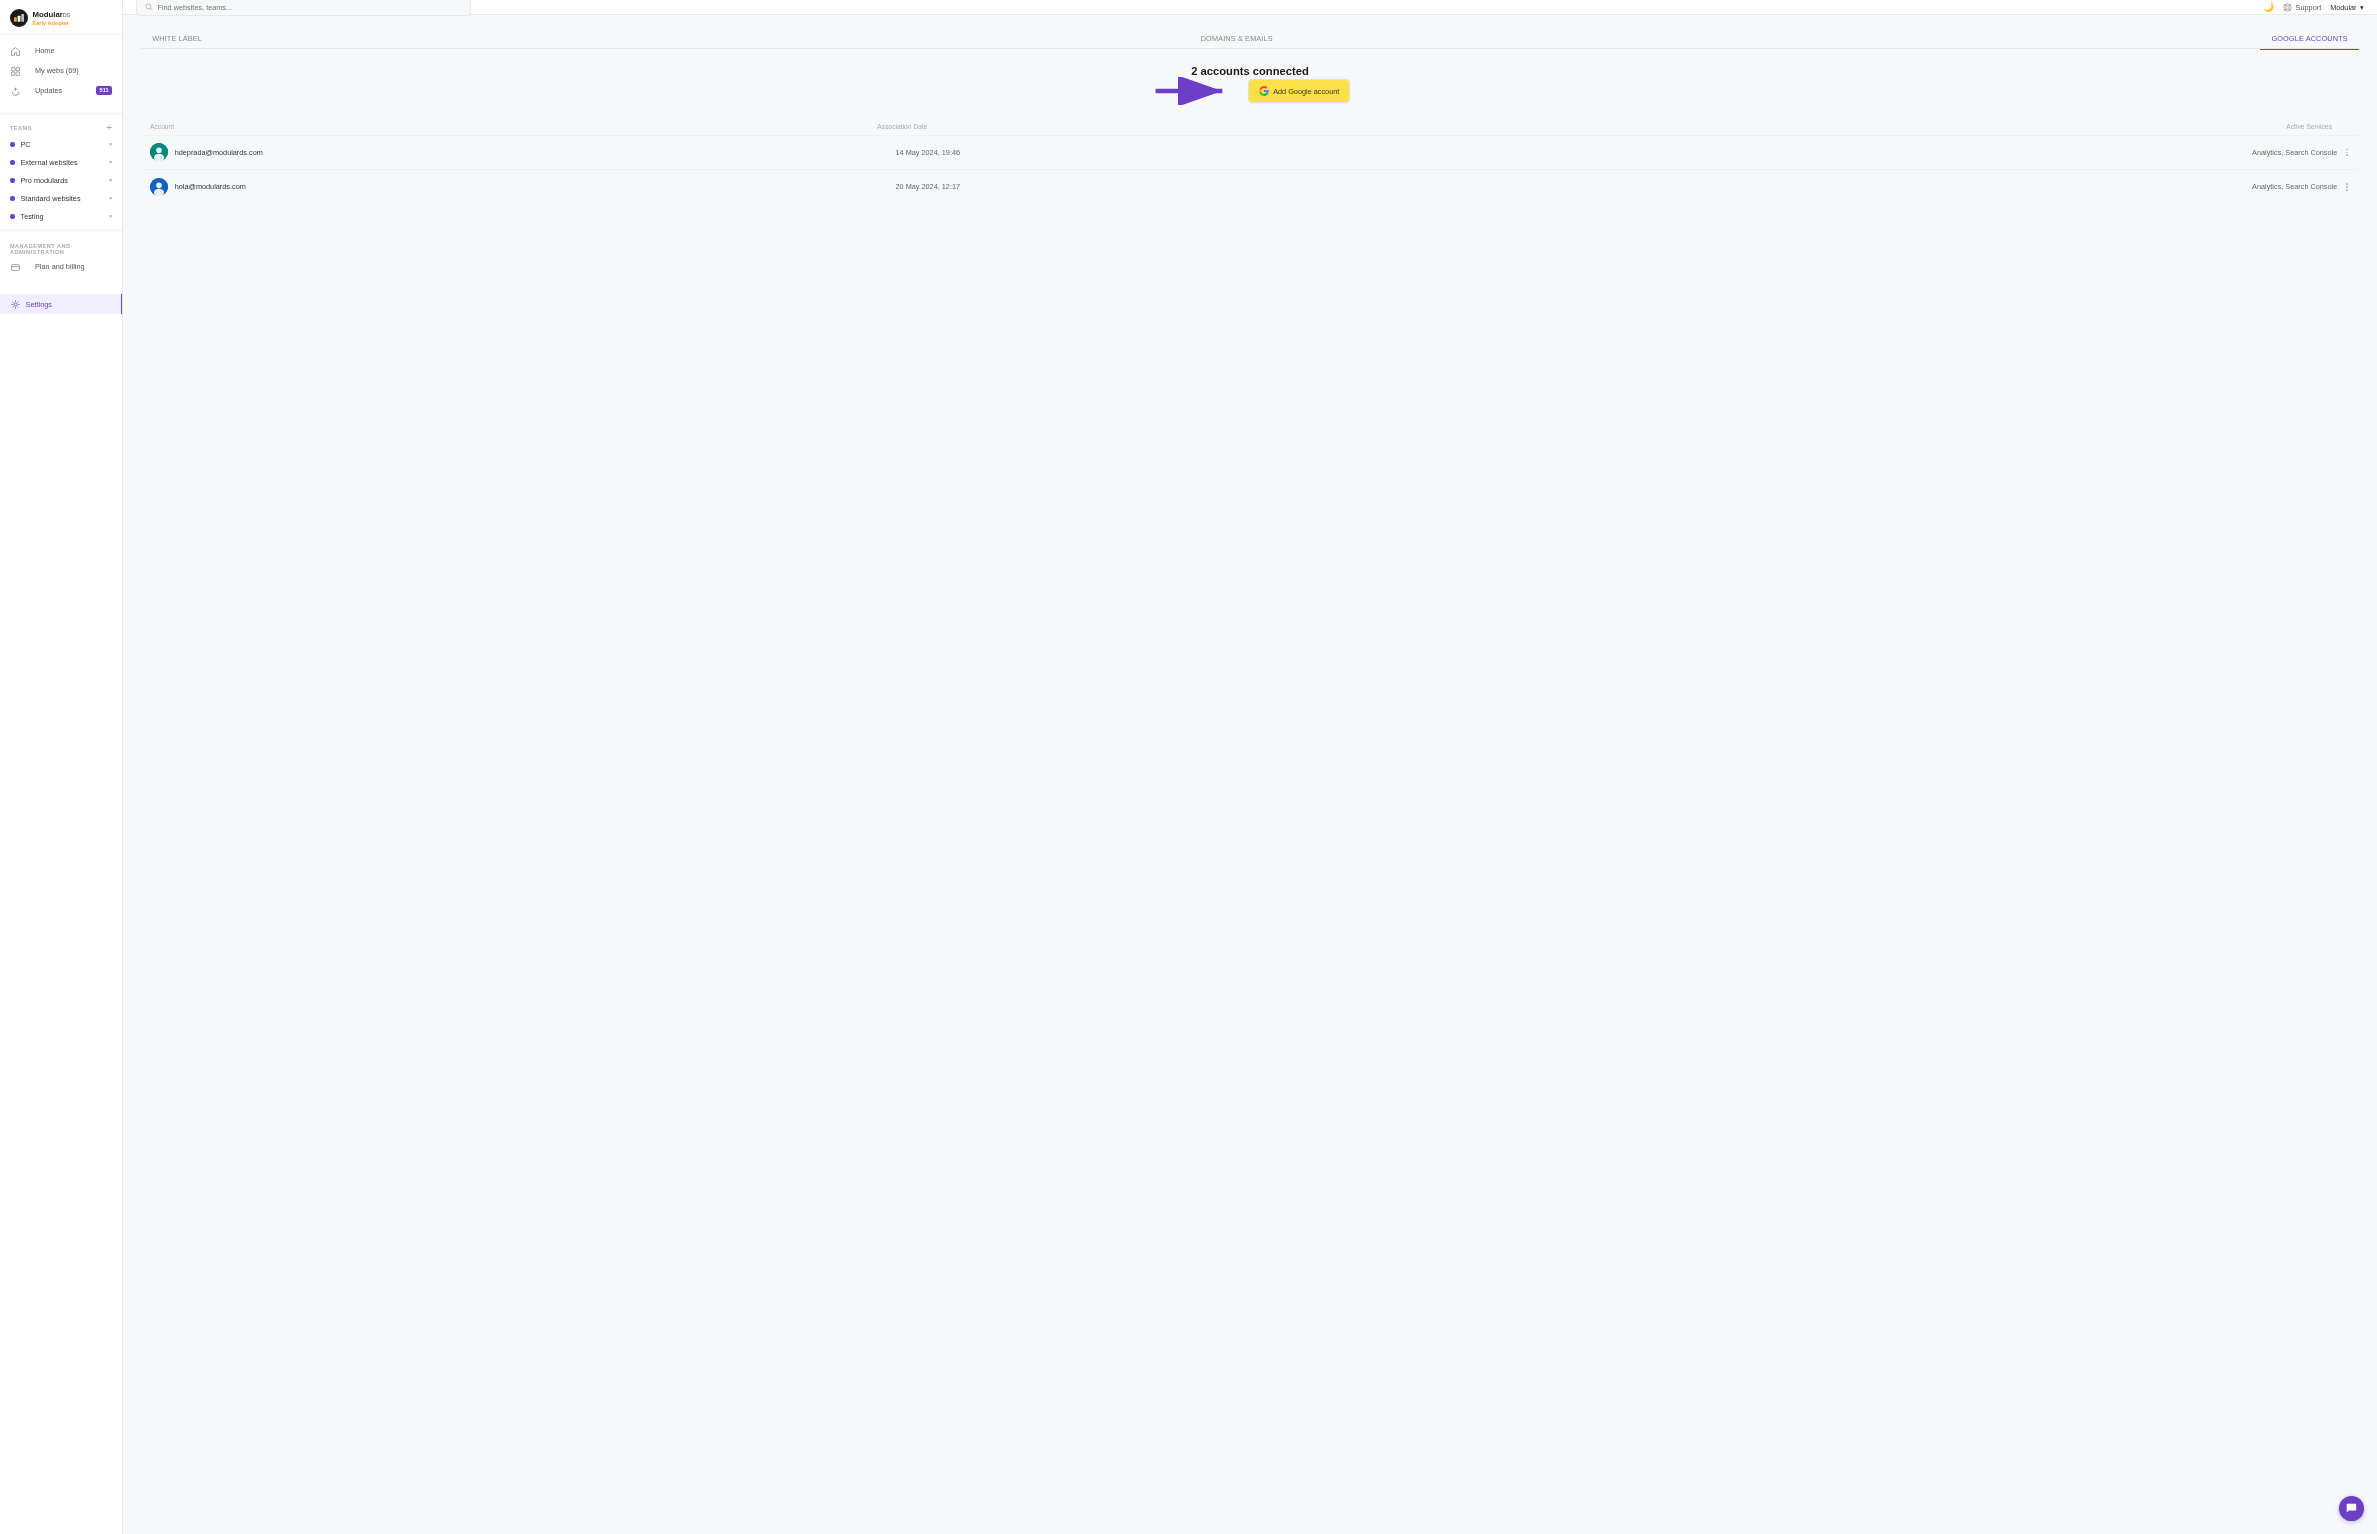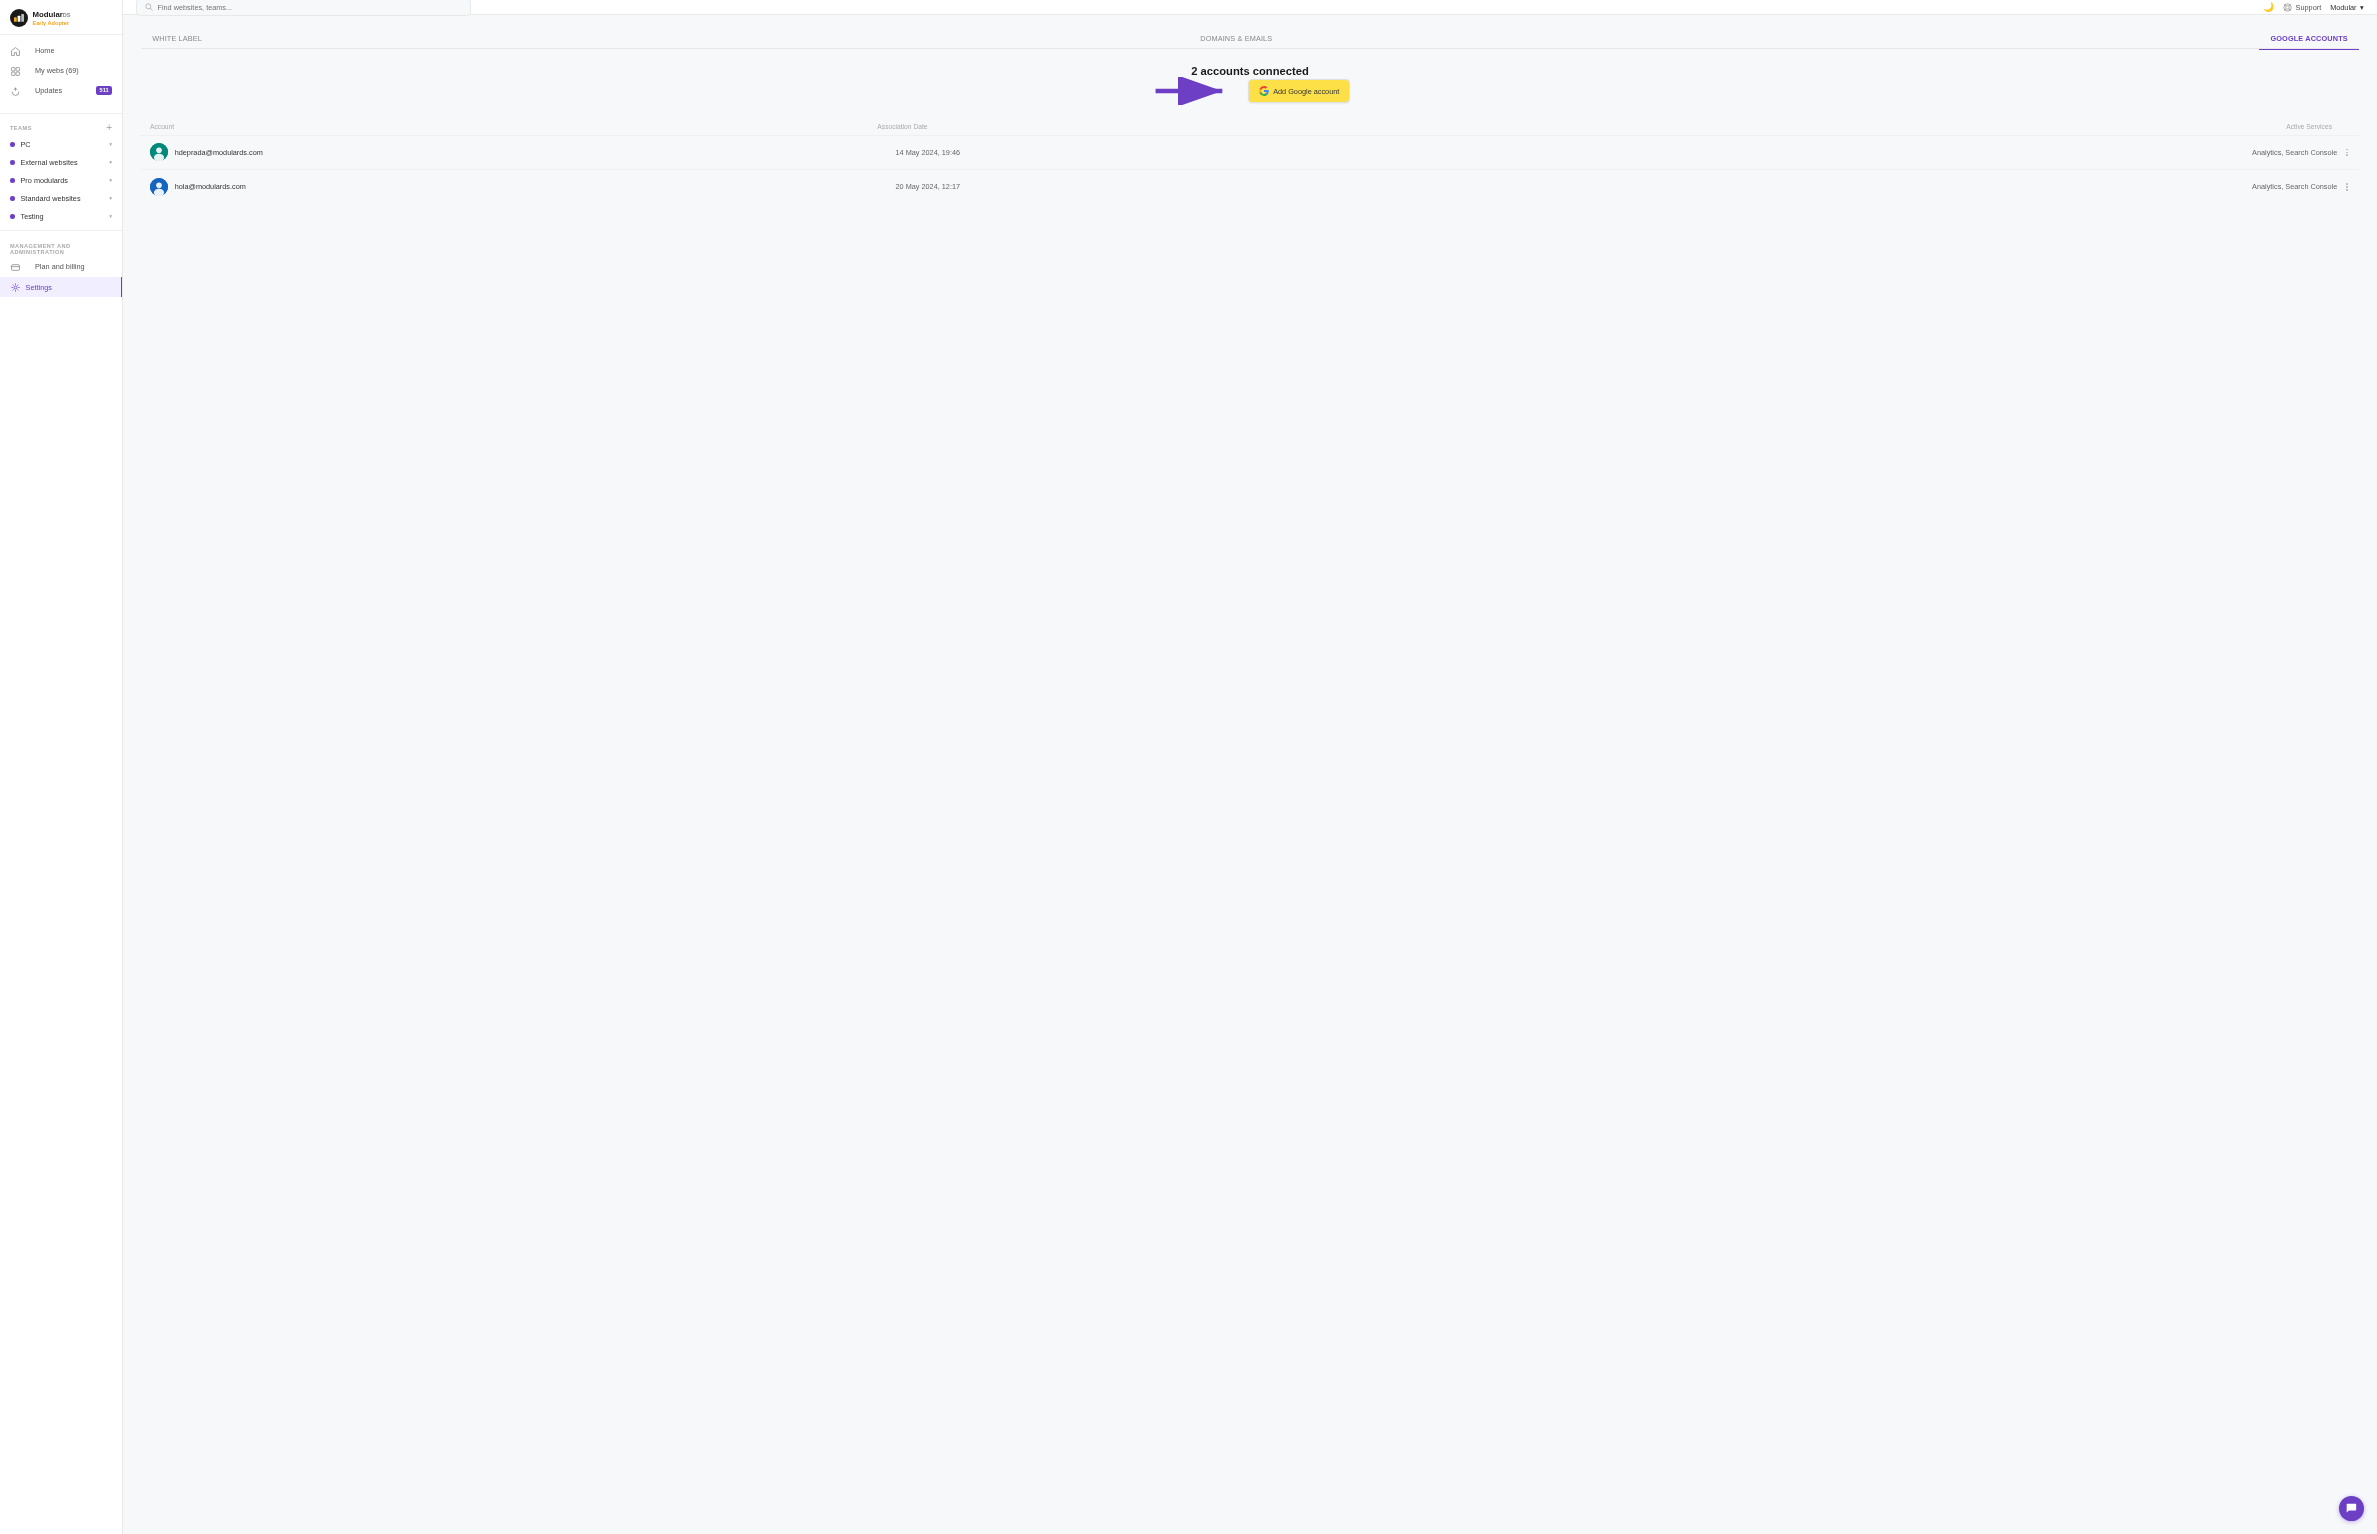--- a/index.html
+++ b/index.html
@@ -86,20 +86,21 @@
 
     .sidebar-active-item {
       display: flex; align-items: center; gap: 5.6px;
       padding: 5px 10px;
       background: #f0eeff;
       cursor: pointer;
       font-size: 7.3px;
       color: #6c3fc5;
       font-weight: 500;
       border-right: 1.7px solid #6c3fc5;
+      margin-top: 17px;
     }
 
     
     .main { flex: 1; display: flex; flex-direction: column; overflow: hidden; }
 
     
     .topbar {
       background: #fff;
       border-bottom: 0.6px solid #e8e8e8;
       display: flex; align-items: center;
@@ -148,21 +149,21 @@
       color: #888;
       cursor: pointer;
       border-bottom: 1.1px solid transparent;
       margin-bottom: -1.1px;
       font-weight: 500;
       letter-spacing: 0.02em;
     }
     .tab.active {
       color: #6c3fc5;
       border-bottom: 1.1px solid #6c3fc5;
-      font-weight: 700;
+      font-weight: 400;
     }
 
     
     .accounts-header {
       display: flex; align-items: center; justify-content: space-between;
       margin-bottom: 13.4px;
       flex-direction: column;
     }
     .accounts-title { font-size: 11.2px; font-weight: 700; color: #1a1a1a; }
 

